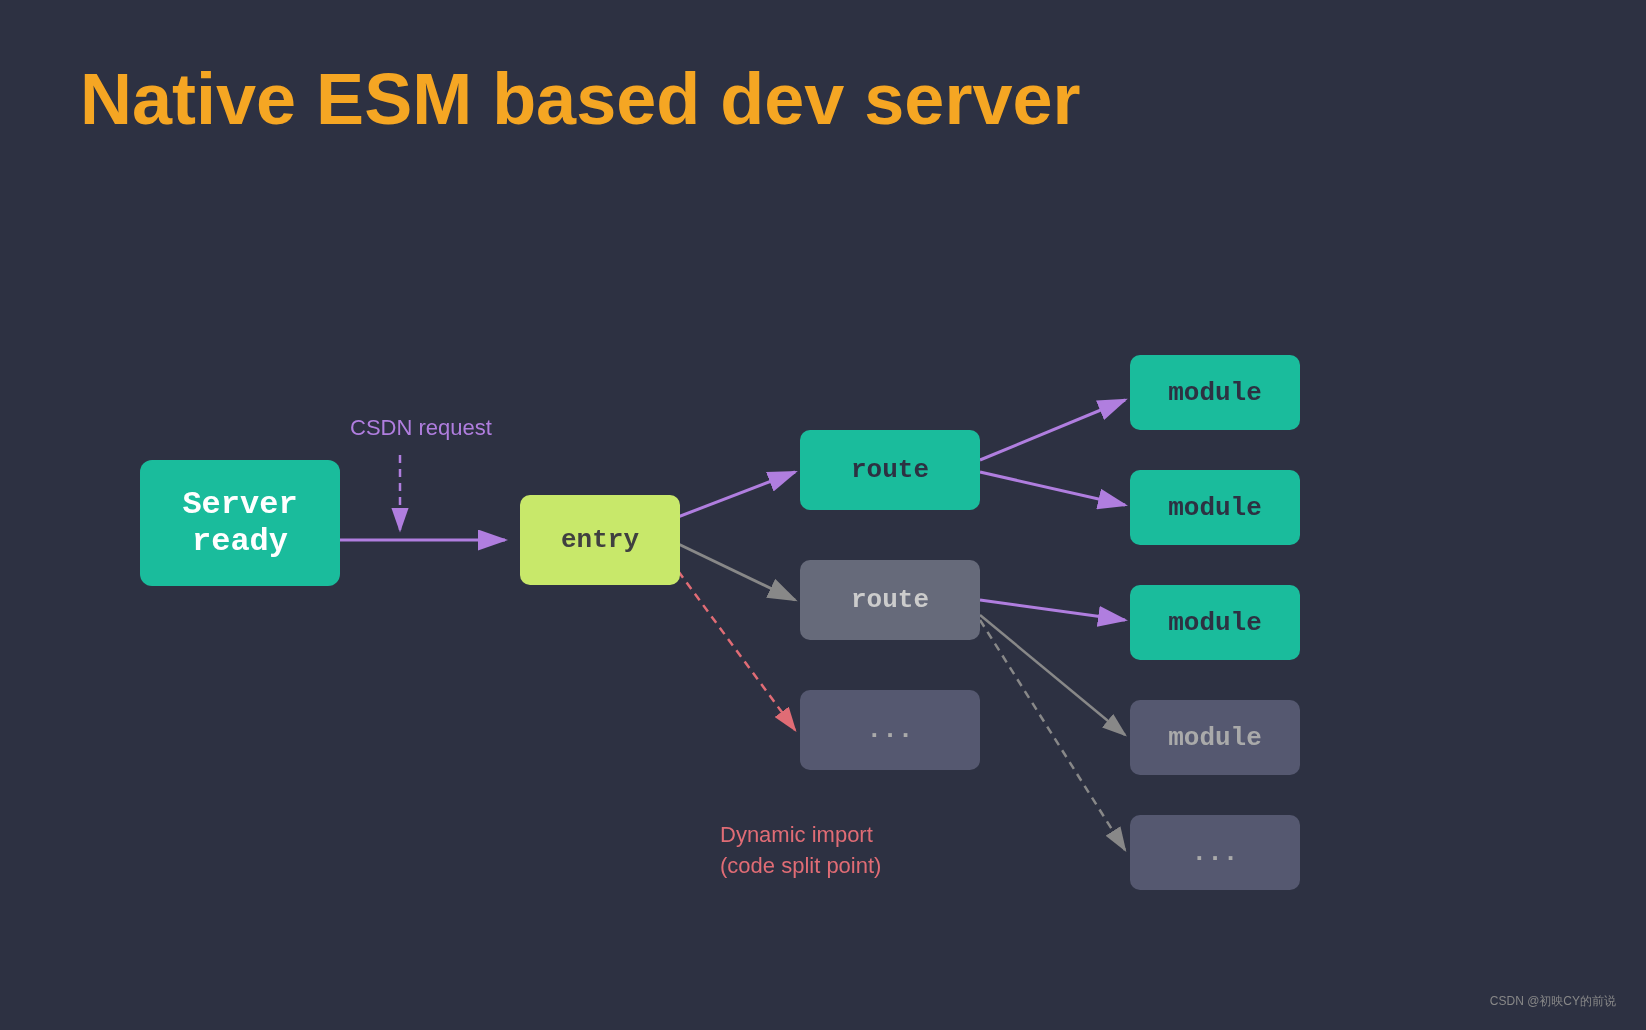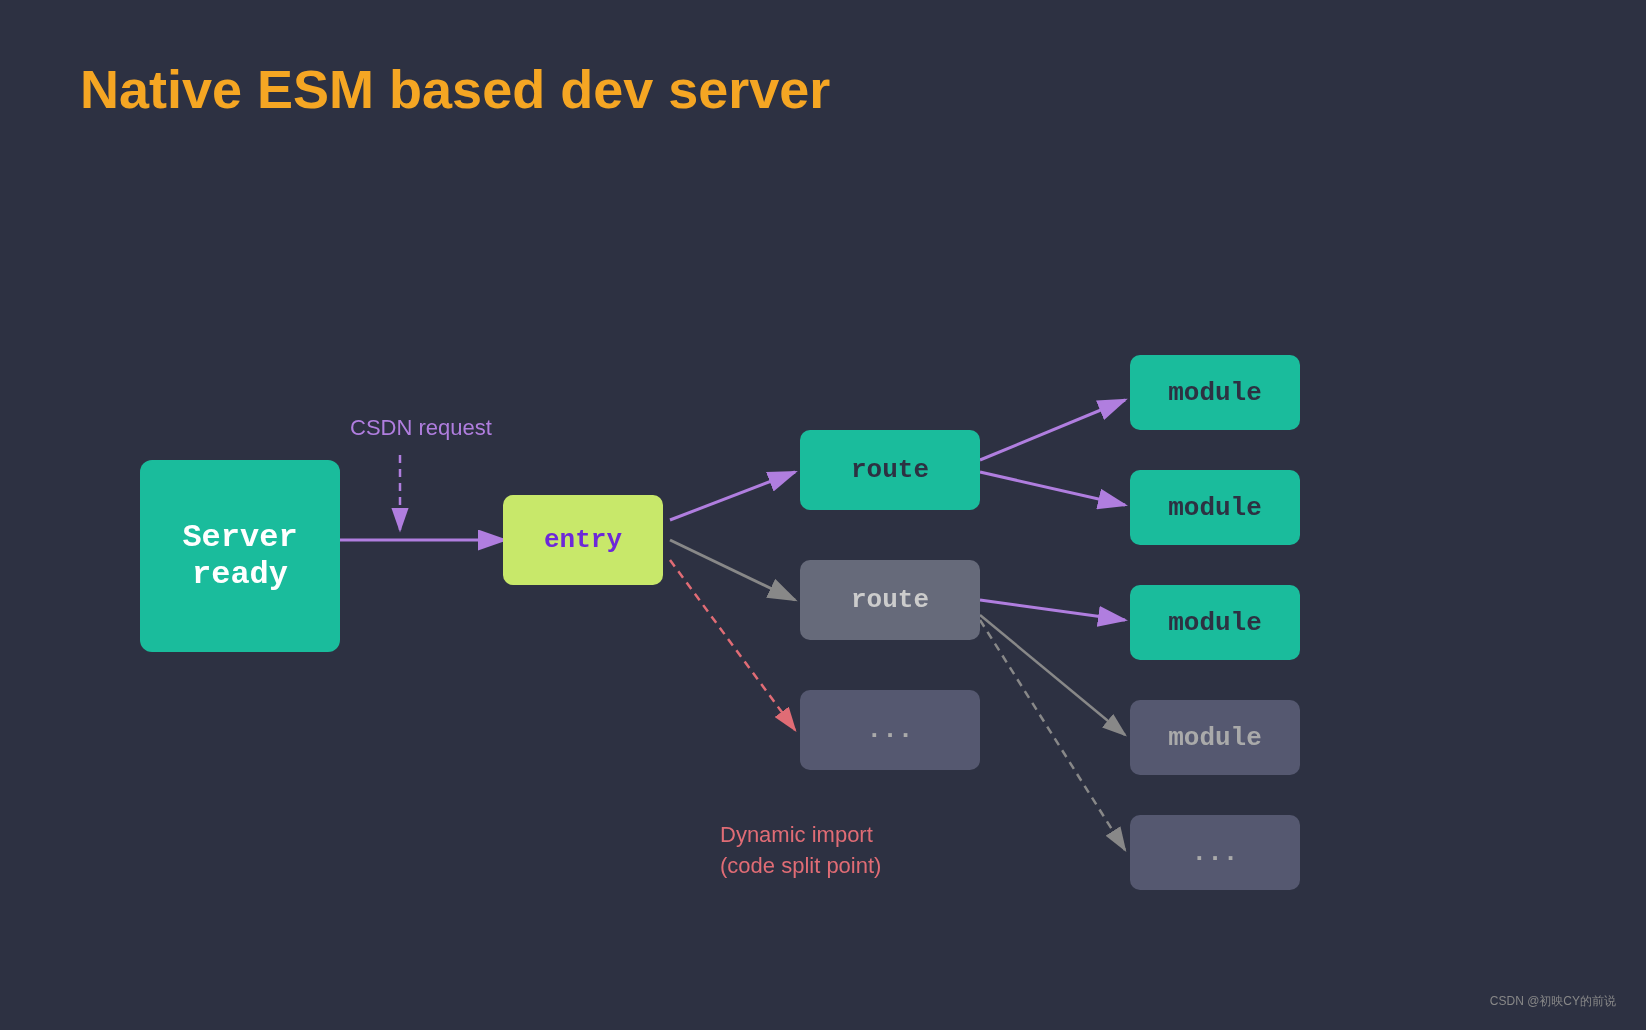--- a/index.html
+++ b/index.html
@@ -14,21 +14,21 @@
 
     .slide {
       width: 100%;
       height: 100%;
       position: relative;
       padding: 60px 80px;
     }
 
     .title {
       font-family: Arial, sans-serif;
-      font-size: 54px;
+      font-size: 72px;
       font-weight: bold;
       color: #f5a623;
       margin-bottom: 60px;
       line-height: 1.1;
     }
 
     .diagram-area {
       position: absolute;
       top: 200px;
       left: 80px;
@@ -45,34 +45,34 @@
       border-radius: 10px;
       font-size: 26px;
       font-weight: bold;
       text-align: center;
     }
 
     .box-server {
       background-color: #1abc9c;
       color: #fff;
       width: 200px;
-      height: 192px;
+      height: 126px;
       left: 60px;
       top: 260px;
       font-size: 32px;
       font-weight: 800;
       border-radius: 12px;
     }
 
     .box-entry {
       background-color: #c8e86a;
-      color: #6d28d9;
+      color: #404040;
       width: 160px;
       height: 90px;
-      left: 423px;
+      left: 440px;
       top: 295px;
     }
 
     .box-route1 {
       background-color: #1abc9c;
       color: #2d3142;
       width: 180px;
       height: 80px;
       left: 720px;
       top: 230px;

